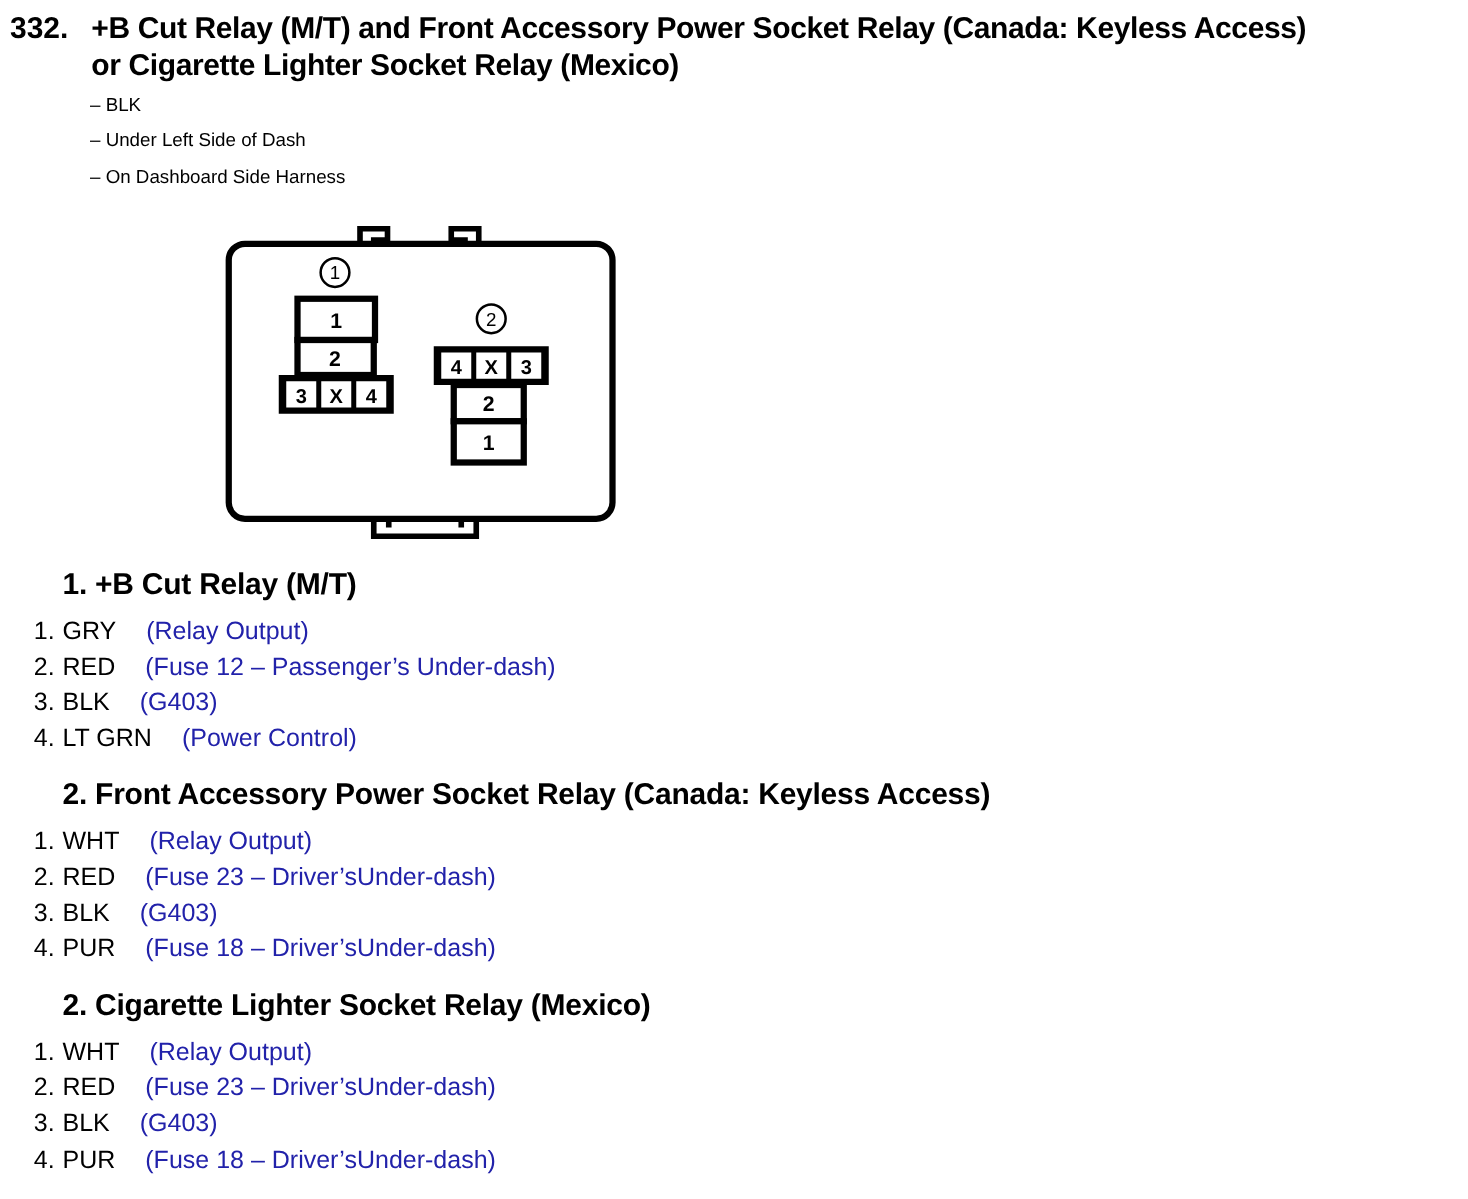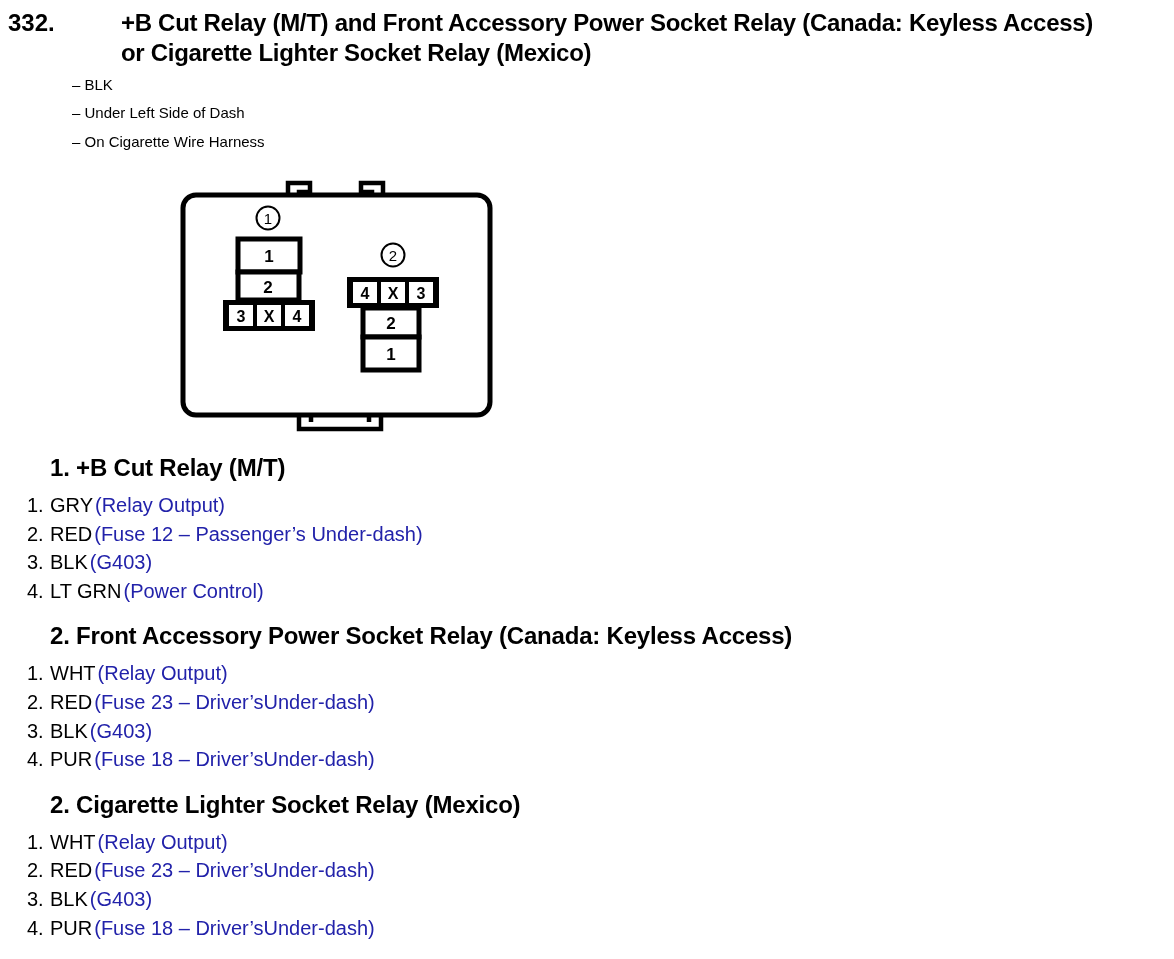--- a/index.html
+++ b/index.html
@@ -1,21 +1,21 @@
 <!DOCTYPE html>
 <html style="--blue: #2222aa;"><head>
 <meta charset="utf-8">
 <style>
   html,body { margin:0; padding:0; background:#fff; }
   #page {
     position:relative; width:1174px; height:959px; background:#ffffff;
     color:#000; font-family:"Liberation Sans", sans-serif; overflow:hidden;
   }
   
-  .header { position:absolute; left:8px; top:8px; display:flex;gap:48px; }
+  .header { position:absolute; left:8px; top:8px; display:flex; }
   .header-number {
     width:65px; flex-shrink:0; font-weight:bold; font-size:24px; line-height:30px;
   }
   .title-lines { font-weight:bold; font-size:24px; line-height:30px; letter-spacing:-0.3px; white-space:nowrap; }
   .notes { position:absolute; left:72px; top:71px; font-size:15px; line-height:28.3px; }
   
   .diagram { position:absolute; left:177px; top:176px; }
   .diagram svg text {
     font-family:"Liberation Sans", sans-serif; font-weight:bold; font-size:17px;
     text-anchor:middle; fill:#000;
@@ -25,39 +25,39 @@
   
   .sections { position:absolute; left:0; top:455px; width:1032px; }
   .section + .section { margin-top:18px; }
   .section-heading {
     margin:0 0 10px 50px; font-size:24px; font-weight:bold; line-height:26px;
     letter-spacing:-0.2px; white-space:nowrap;
   }
   .pin-row { display:flex; margin-left:27px; font-size:20px; line-height:28.6px; white-space:nowrap; }
   .pin-num { width:23px; flex-shrink:0; }
   .pin-wire { }
-  .pin-desc { color:var(--blue,#2222aa); margin-left:2px; }
+  .pin-desc { color:var(--blue,#2222aa); margin-left:24px; }
 </style>
 </head>
 <body>
 
 <div id="page" style="color: rgb(0, 0, 0);">
 
   <div class="header">
     <div class="header-number">332.</div>
     <div class="title-lines">
       <div>+B Cut Relay (M/T) and Front Accessory Power Socket Relay (Canada: Keyless Access)</div>
       <div>or Cigarette Lighter Socket Relay (Mexico)</div>
     </div>
   </div>
 
   <div class="notes">
     <div>– BLK</div>
     <div>– Under Left Side of Dash</div>
-    <div>– On Cigarette Wire Harness</div>
+    <div>– On Dashboard Side Harness</div>
   </div>
 
   <div class="diagram">
     <svg width="318" height="258" viewBox="0 0 318 258">
 
       <rect x="6" y="19" width="307" height="220" rx="13" fill="#fff" stroke="#000" stroke-width="5"></rect>
 
       <path d="M111,21 V7 H133 V16 H122 V21" fill="none" stroke="#000" stroke-width="4.5"></path>
       <path d="M206,21 V7 H184 V16 H195 V21" fill="none" stroke="#000" stroke-width="4.5"></path>
 

